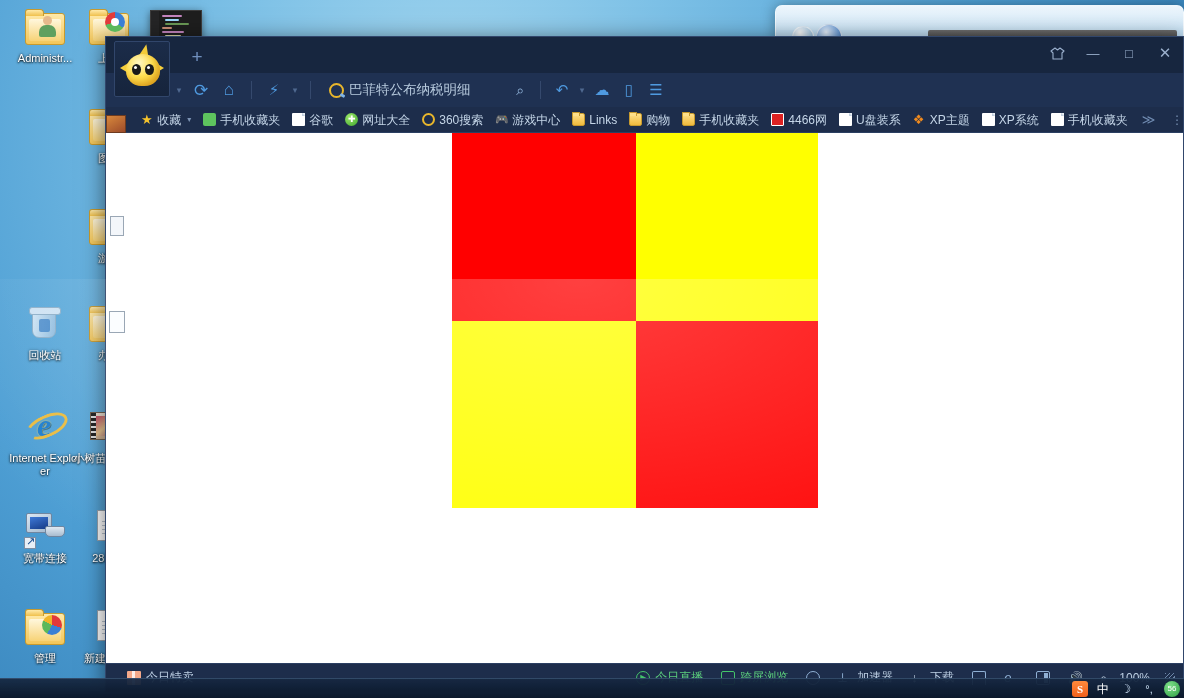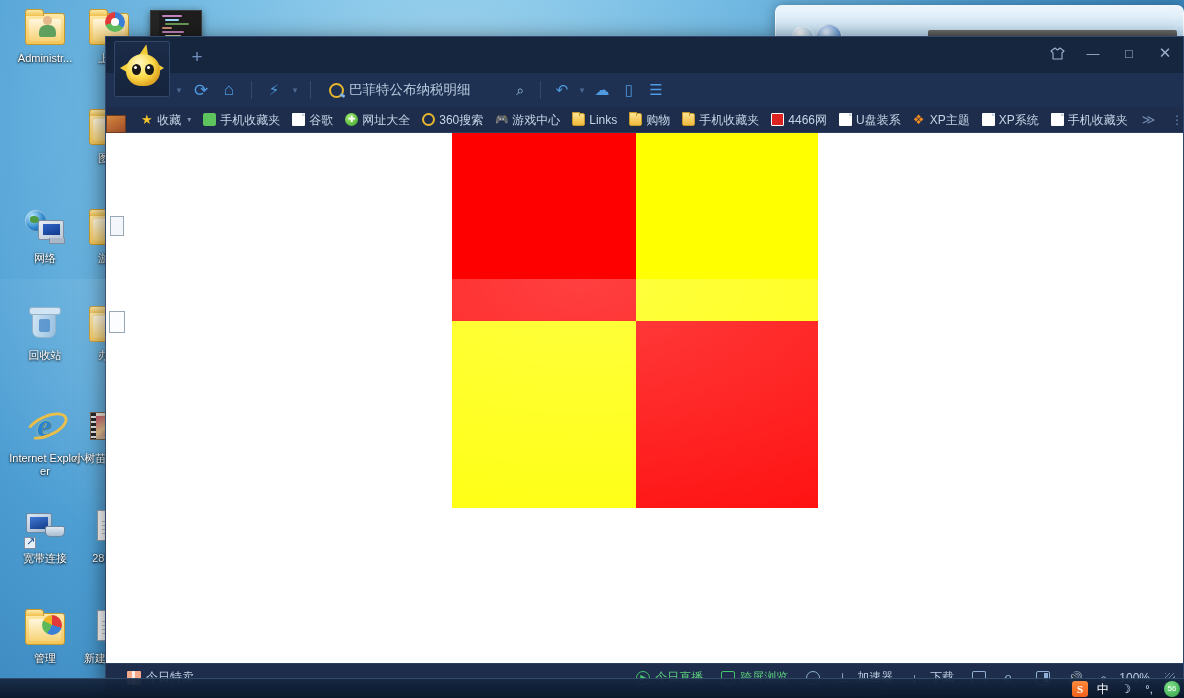--- a/index.html
+++ b/index.html
@@ -481,27 +481,20 @@
 
 
   <div class="dicon" style="left:72px; top:108px;">
     <div class="glyph">
       <div class="ic-folder-open"></div>
       <div class="ic-inner" style="right:4px;top:7px;width:20px;height:18px;background:linear-gradient(150deg,#d8883c,#9c4b2a);border:1px solid #6d3b20;"></div>
     </div>
     <span class="label">图片</span>
   </div>
 
-  <div class="dicon" style="left:8px;  top:208px;">
-    <div class="glyph">
-      <div class="ic-globe"></div>
-      <div class="ic-monitor" style="left:14px;top:12px;width:26px;height:20px;"></div>
-    </div>
-    <span class="label">网络</span>
-  </div>
 
   <div class="dicon" style="left:72px; top:208px;">
     <div class="glyph">
       <div class="ic-folder-open"></div>
       <div class="ic-inner" style="right:6px;top:8px;width:14px;height:20px;background:#f3f6fa;border:1px solid #9aa7b5;"></div>
     </div>
     <span class="label">游戏</span>
   </div>
 
   <div class="dicon" style="left:8px;  top:305px;">

